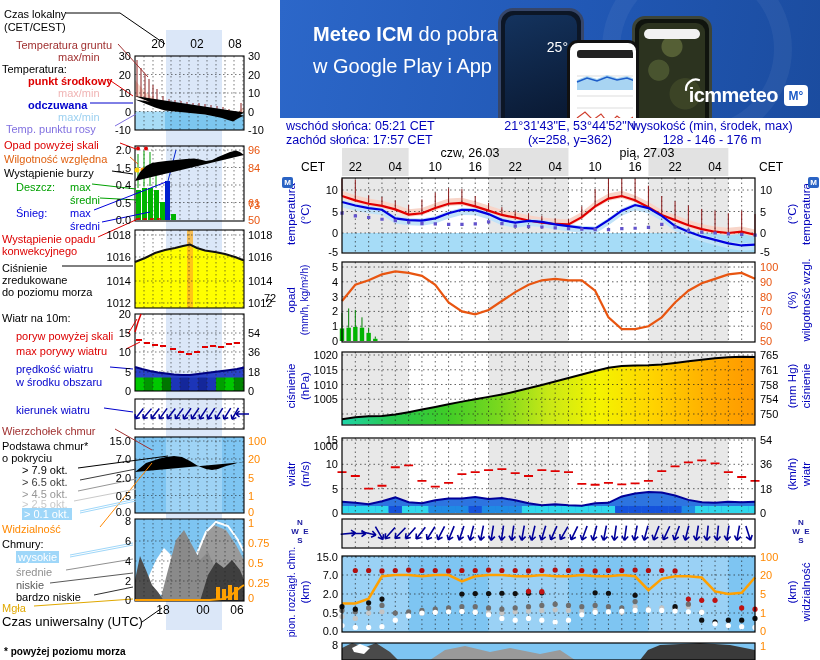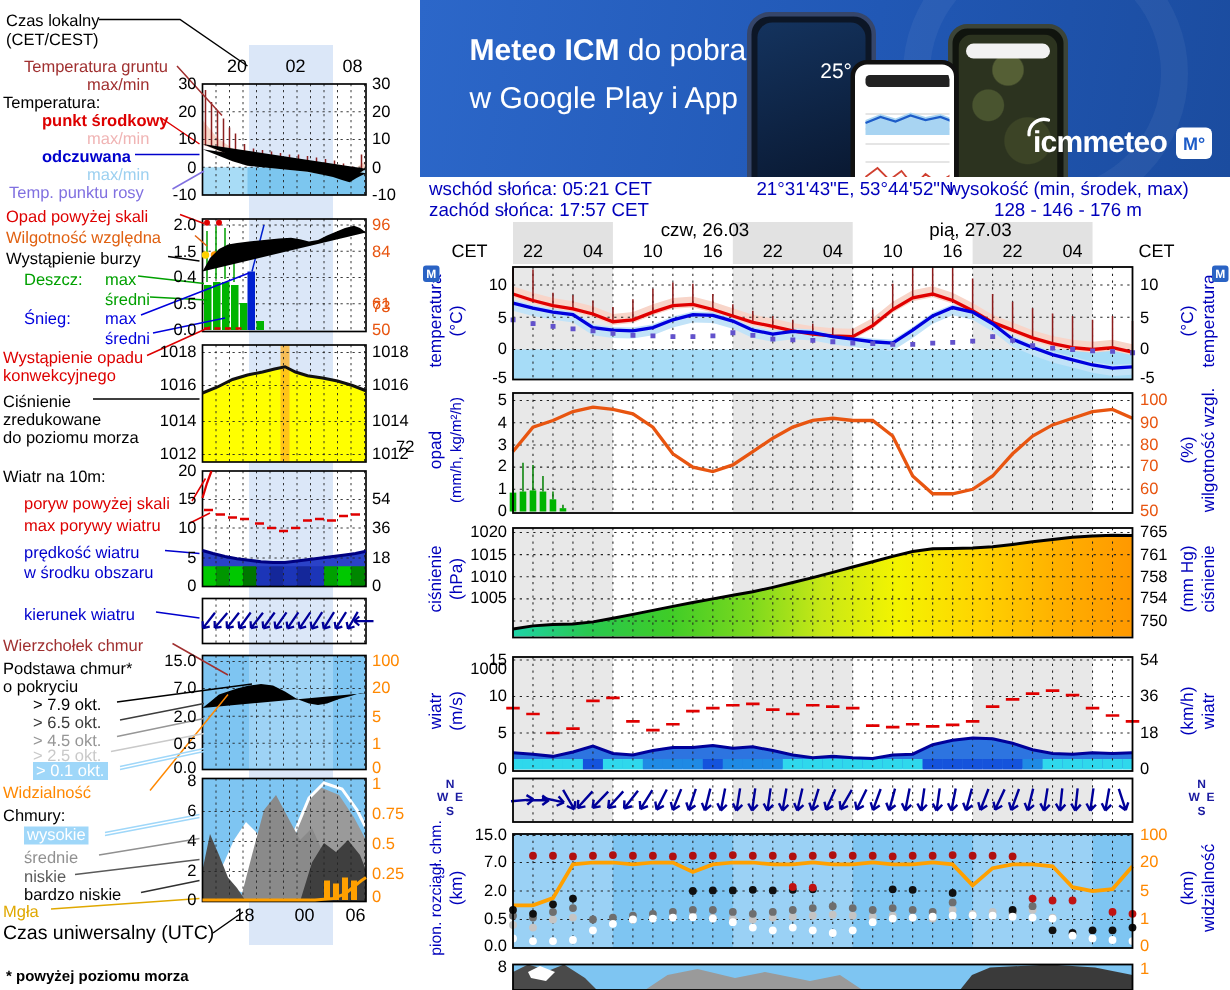--- a/index.html
+++ b/index.html
@@ -649,20 +649,21 @@
   </div>
 </div>
 
 <div class="hdr">
   <div class="hl">
     <div>wschód słońca: 05:21 CET</div>
     <div>zachód słońca: 17:57 CET</div>
   </div>
   <div class="hc">
     <div>21°31'43"E, 53°44'52"N</div>
+    <div>(x=258, y=362)</div>
   </div>
   <div class="hr3">
     <div>wysokość (min, środek, max)</div>
     <div>128 - 146 - 176 m</div>
   </div>
 </div>
 
 <div id="labels">
     <div class="lab" style="left: 4px; top: 8px; color: rgb(0, 0, 0);">Czas lokalny</div>
     <div class="lab" style="left: 4px; top: 21px; color: rgb(0, 0, 0);">(CET/CEST)</div>

